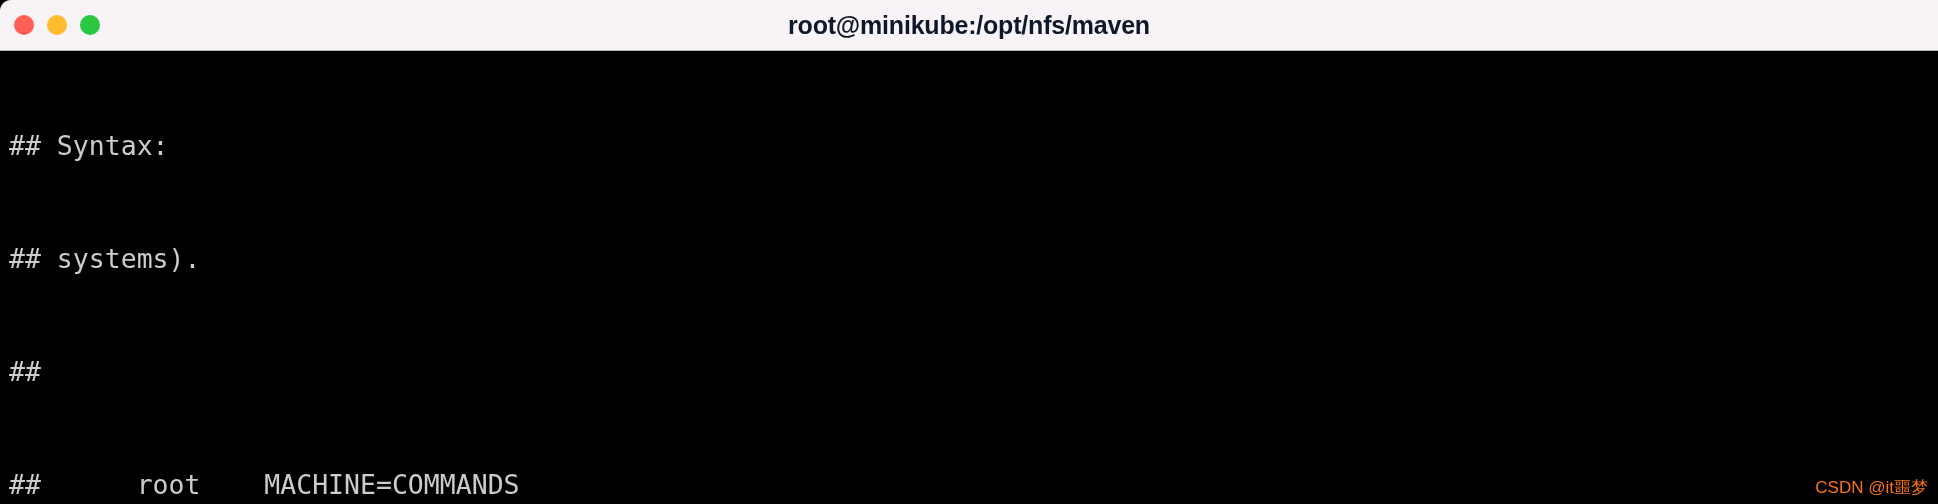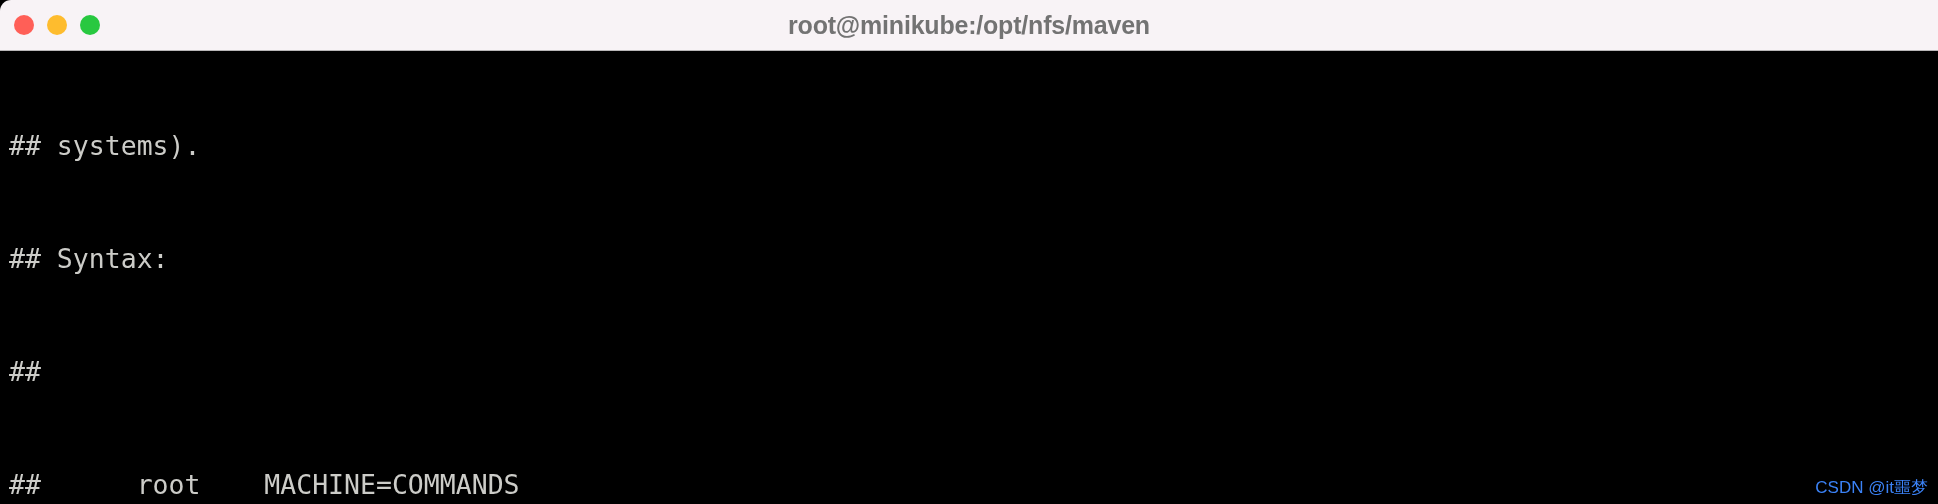--- a/index.html
+++ b/index.html
@@ -61,21 +61,21 @@
     position: absolute;
     left: 0;
     top: 0;
     width: 1938px;
     height: 50px;
     line-height: 50px;
     text-align: center;
     font-family: "Liberation Sans", sans-serif;
     font-weight: bold;
     font-size: 25px;
-    color: #737373;
+    color: #0f172a;
     letter-spacing: -0.2px;
     white-space: nowrap;
     pointer-events: none;
   }
 
   
   #terminal {
     position: absolute;
     top: 51px;
     left: 0;
@@ -107,43 +107,43 @@
     display: block;
   }
 
   
   #watermark {
     position: absolute;
     right: 10px;
     bottom: 5px;
     font-family: "Liberation Sans", sans-serif;
     font-size: 17px;
-    color: #3b82f6;
+    color: #f97316;
     white-space: nowrap;
     pointer-events: none;
   }
 </style>
 </head>
 <body>
 
 <div id="window">
 
   <div id="titlebar">
     <div id="traffic-lights">
       <span class="light close"></span>
       <span class="light minimize"></span>
       <span class="light maximize"></span>
     </div>
     <div id="window-title">root@minikube:/opt/nfs/maven</div>
   </div>
 
   <div id="terminal">
     <div id="terminal-lines">
+      <span class="term-line">## Syntax:</span>
       <span class="term-line">## systems).</span>
-      <span class="term-line">## Syntax:</span>
       <span class="term-line">##</span>
       <span class="term-line">##	root	MACHINE=COMMANDS</span>
       
       
       
       
       
       
     </div>
     <div id="watermark">CSDN @it噩梦</div>

